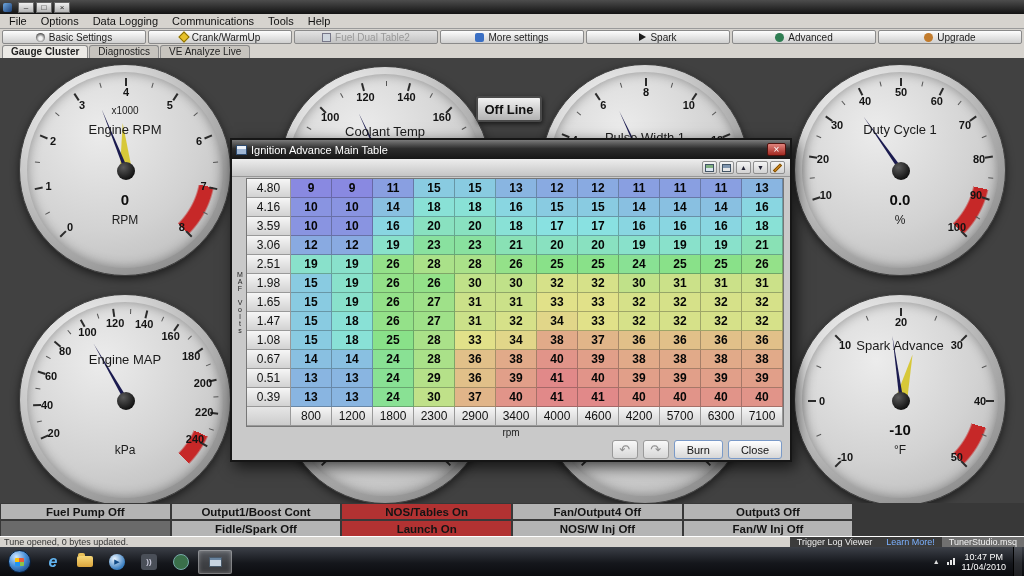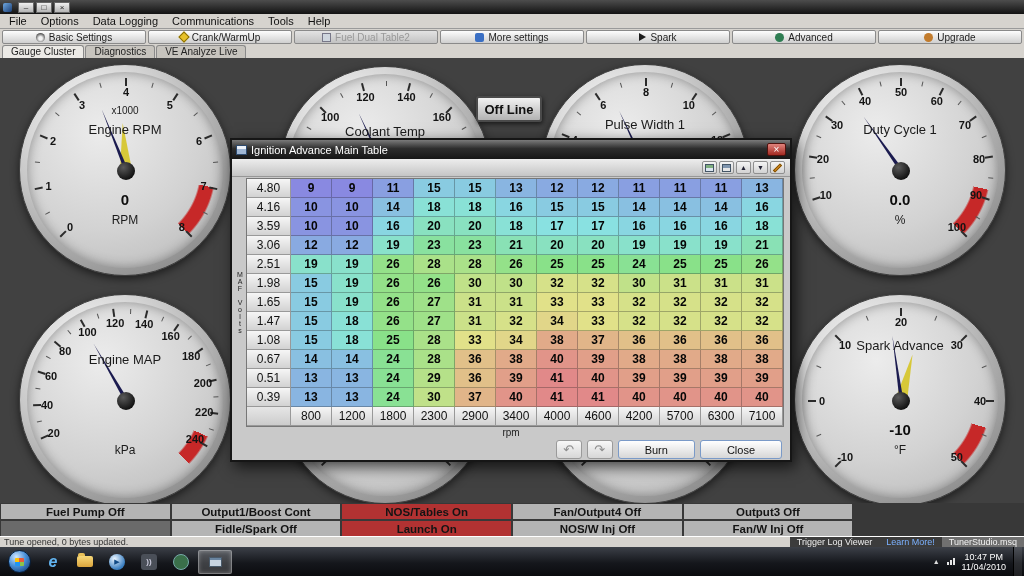--- a/index.html
+++ b/index.html
@@ -24,21 +24,21 @@
   .tbi-gauge{border-radius:50%;background:radial-gradient(circle at 50% 60%,#f2f2f2 25%,#5a5a5a 70%)}
   .tbi-crank{width:8px;height:8px;background:#e8c22a;transform:rotate(45deg);border:1px solid #8a6f00}
   .tbi-fuel-table{background:#cfd6de;border:1px solid #778}
   .tbi-settings{background:#3a6fc4;border-radius:2px}
   .tbi-spark-arrow{width:0;height:0;border-left:7px solid #1c1c1c;border-top:4px solid transparent;border-bottom:4px solid transparent}
   .tbi-advanced{border-radius:50%;background:#2e7d52}
   .tbi-tuning{border-radius:50%;background:#c27b2c}
   .tabbar{position:absolute;top:45px;left:0;right:0;height:13px;background:#d6d3ce;display:flex;align-items:flex-end;padding-left:2px;z-index:20}
   .tab{font-size:10px;color:#222;padding:0 8px 1px;background:#c7c4be;border:1px solid #8a8a8a;border-bottom:none;
     border-radius:3px 3px 0 0;margin-right:1px;line-height:11px}
-  .tab.active{background:#eceae6;font-weight:normal}
+  .tab.active{background:#eceae6;font-weight:bold}
   
   .main{position:absolute;top:58px;left:0;right:0;height:445px;background:#414141;overflow:hidden}
   .gauge{position:absolute;border-radius:50%;z-index:1;
     background:radial-gradient(circle at 35% 28%,#ffffff,#c9c9c9 42%,#767676 96%);
     border:1px solid #3f3f3f;box-shadow:0 3px 8px rgba(0,0,0,.55)}
   .gauge-face{position:absolute;inset:7px;border-radius:50%;
     background:radial-gradient(circle at 38% 30%,#ececec,#d2d2d2 55%,#b4b4b4 100%);
     box-shadow:inset 0 0 12px rgba(0,0,0,.35)}
   .gauge-arc{position:absolute;inset:7px;border-radius:50%;
     -webkit-mask:radial-gradient(closest-side,transparent 76%,#000 78%,#000 91%,transparent 93%);
@@ -82,21 +82,21 @@
   .tgrid{display:grid;grid-template-columns:44px repeat(12,41px);grid-auto-rows:19px;border:1px solid #777;background:#aaa}
   .hcell{background:linear-gradient(#f6f6f6,#d2d2d2);border-right:1px solid #999;border-bottom:1px solid #999;
     display:flex;align-items:center;justify-content:center;font-size:12px;color:#111}
   .hcell.corner{background:linear-gradient(#e6e6e6,#cccccc)}
   .dcell{border-right:1px solid rgba(30,30,30,.3);border-bottom:1px solid rgba(30,30,30,.3);
     display:flex;align-items:center;justify-content:center;font-size:12px;font-weight:bold;color:#060606}
   .x-label{text-align:center;font-size:10px;color:#222;height:12px;line-height:12px}
   .dlg-buttons{display:flex;justify-content:flex-end;align-items:center;gap:5px;padding:1px 8px 0 0}
   .icon-btn{width:26px;height:19px;display:flex;align-items:center;justify-content:center;font-size:13px;color:#8f8f8f;
     background:linear-gradient(#f8f8f8,#d7d7d7);border:1px solid #9a9a9a;border-radius:3px}
-  .dlg-btn{height:19px;padding:0 26px;display:flex;align-items:center;font-size:11px;color:#111;
+  .dlg-btn{height:19px;padding:0 12px;display:flex;align-items:center;font-size:11px;color:#111;
     background:linear-gradient(#ffffff,#d7d7d7);border:1px solid #7a9ac8;border-radius:3px}
   
   .indicators{position:absolute;top:503px;left:0;right:0;height:33px;background:#383838;
     display:flex;flex-direction:column;gap:2px;padding:1px 1px 0}
   .ind-row{display:grid;grid-template-columns:repeat(6,1fr);gap:2px;height:15px}
   .ind-cell{display:flex;align-items:center;justify-content:center;font-size:11.5px;font-weight:bold;
     color:#141414;background:#b4b4b4;white-space:nowrap;overflow:hidden}
   .ind-cell.alert{background:#b23232}
   .ind-cell.empty{background:#6a6a6a}
   
@@ -502,21 +502,21 @@
         <span class="gnum" style="left: 28.4795px; top: 119.022px;">2</span>
         <span class="gnum" style="left: 32.8613px; top: 74.5334px;">4</span>
         <span class="gnum" style="left: 61.2211px; top: 39.9768px;">6</span>
         <span class="gnum" style="left: 104px; top: 27px;">8</span>
         <span class="gnum" style="left: 146.779px; top: 39.9768px;">10</span>
         <span class="gnum" style="left: 175.139px; top: 74.5334px;">12</span>
         <span class="gnum" style="left: 179.52px; top: 119.022px;">14</span>
         <span class="gnum" style="left: 158.447px; top: 158.447px;">16</span>
         <div class="gneedle" style="height: 64.48px; left: 99.5px; top: 39.52px; transform-origin: 50% 64.48px; transform: rotate(-25deg);"></div>
         <div class="ghub" style="left: 95px; top: 95px;"></div>
-        <span class="gtitle" style="top: 59px;">Pulse Width 1</span>
+        <span class="gtitle" style="top: 72px;">Pulse Width 1</span>
       </div>
       <div class="gauge" style="left: 794px; top: 6px; height: 212px; width: 212px;">
         <div class="gauge-face"></div>
         <div class="gauge-arc" style="background: conic-gradient(from 102.6deg, rgb(198, 40, 40) 32.4deg, rgba(0, 0, 0, 0) 32.4deg);"></div>
         <div class="tick-major" style="left: 105px; top: 13px; transform-origin: 50% 93px; transform: rotate(-108deg);"></div>
         <div class="tick-minor" style="left: 105.5px; top: 14px; transform-origin: 50% 92px; transform: rotate(-94.5deg);"></div>
         <div class="tick-major" style="left: 105px; top: 13px; transform-origin: 50% 93px; transform: rotate(-81deg);"></div>
         <div class="tick-minor" style="left: 105.5px; top: 14px; transform-origin: 50% 92px; transform: rotate(-67.5deg);"></div>
         <div class="tick-major" style="left: 105px; top: 13px; transform-origin: 50% 93px; transform: rotate(-54deg);"></div>
         <div class="tick-minor" style="left: 105.5px; top: 14px; transform-origin: 50% 92px; transform: rotate(-40.5deg);"></div>

